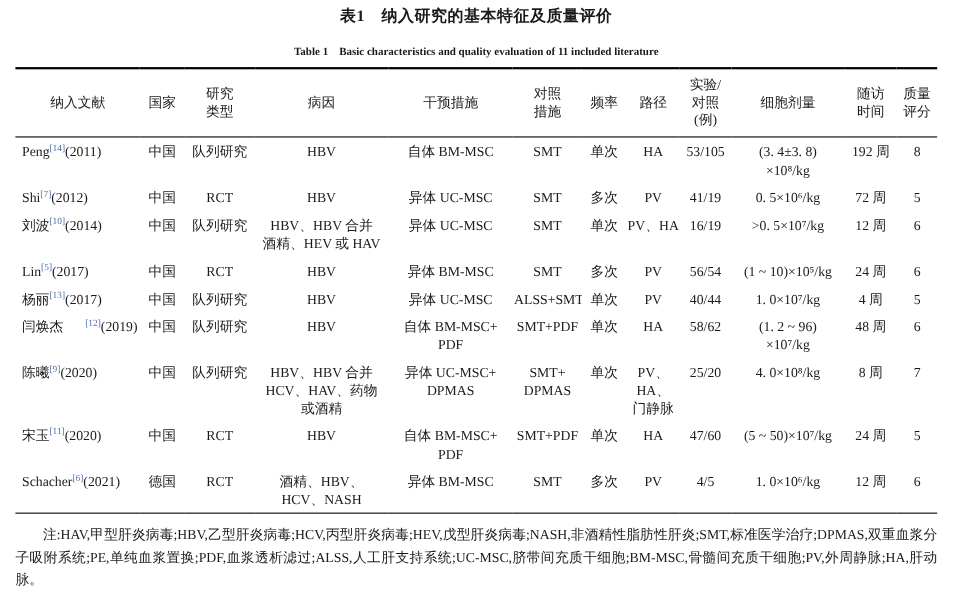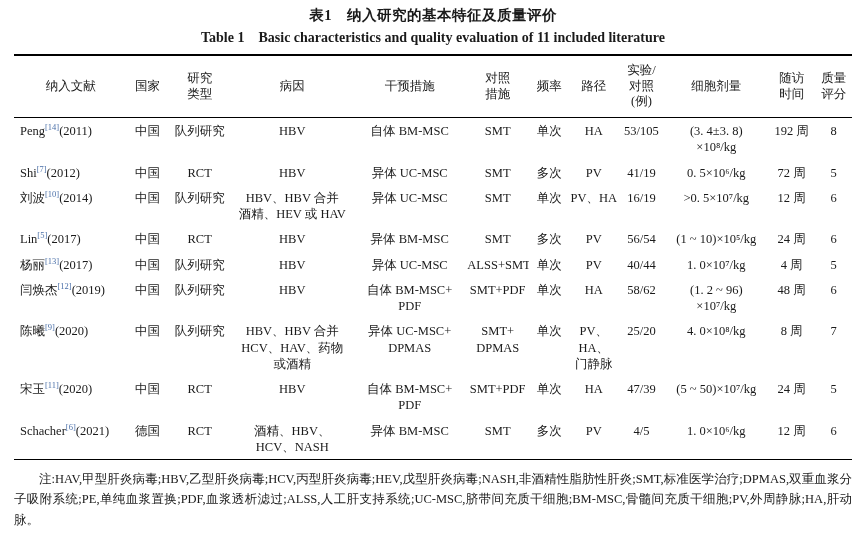--- a/index.html
+++ b/index.html
@@ -19,23 +19,23 @@
   .title-cn {
     text-align: center;
     font-weight: bold;
     font-size: 14.5px;
     line-height: 1.2;
     letter-spacing: 0.5px;
   }
   .title-en {
     text-align: center;
     font-weight: bold;
-    font-size: 14px;
+    font-size: 10px;
     line-height: 1.2;
-    margin-top: 6px;
+    margin-top: 18px;
   }
   table.data-table {
     width: 100%;
     border-collapse: collapse;
     table-layout: fixed;
     margin-top: 7px;
     border-top: 2px solid #000;
     border-bottom: 1.5px solid #000;
   }
   thead th {
@@ -185,21 +185,21 @@
           <td>异体 UC-MSC</td>
           <td>ALSS+SMT</td>
           <td>单次</td>
           <td>PV</td>
           <td>40/44</td>
           <td>1. 0×10⁷/kg</td>
           <td>4 周</td>
           <td>5</td>
         </tr>
         <tr>
-          <td class="c-author"><span>闫焕杰</span><sup class="ref" style="color: rgb(74, 111, 168);">[12]</sup><span>(2019)</span></td>
+          <td class="c-author"><span>闫焕杰</span><sup class="ref" style="color: rgb(74, 111, 168); margin-left: 20px;">[12]</sup><span>(2019)</span></td>
           <td>中国</td>
           <td>队列研究</td>
           <td>HBV</td>
           <td>自体 BM-MSC+
 PDF</td>
           <td>SMT+PDF</td>
           <td>单次</td>
           <td>HA</td>
           <td>58/62</td>
           <td>(1. 2 ~ 96)
@@ -230,21 +230,21 @@
         <tr>
           <td class="c-author"><span>宋玉</span><sup class="ref" style="color: rgb(74, 111, 168);">[11]</sup><span>(2020)</span></td>
           <td>中国</td>
           <td>RCT</td>
           <td>HBV</td>
           <td>自体 BM-MSC+
 PDF</td>
           <td>SMT+PDF</td>
           <td>单次</td>
           <td>HA</td>
-          <td>47/39</td>
+          <td>47/60</td>
           <td>(5 ~ 50)×10⁷/kg</td>
           <td>24 周</td>
           <td>5</td>
         </tr>
         <tr>
           <td class="c-author"><span>Schacher</span><sup class="ref" style="color: rgb(74, 111, 168);">[6]</sup><span>(2021)</span></td>
           <td>德国</td>
           <td>RCT</td>
           <td>酒精、HBV、
 HCV、NASH</td>

